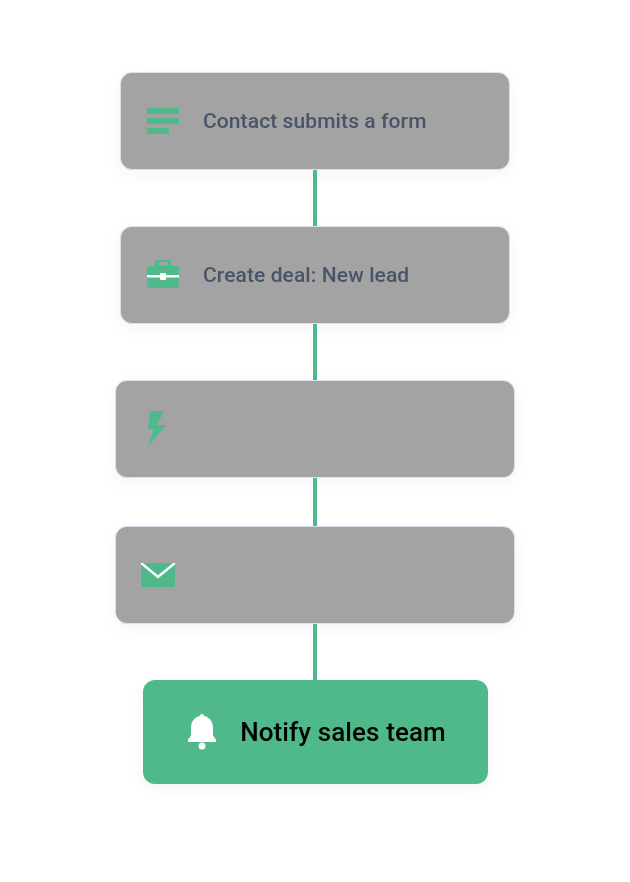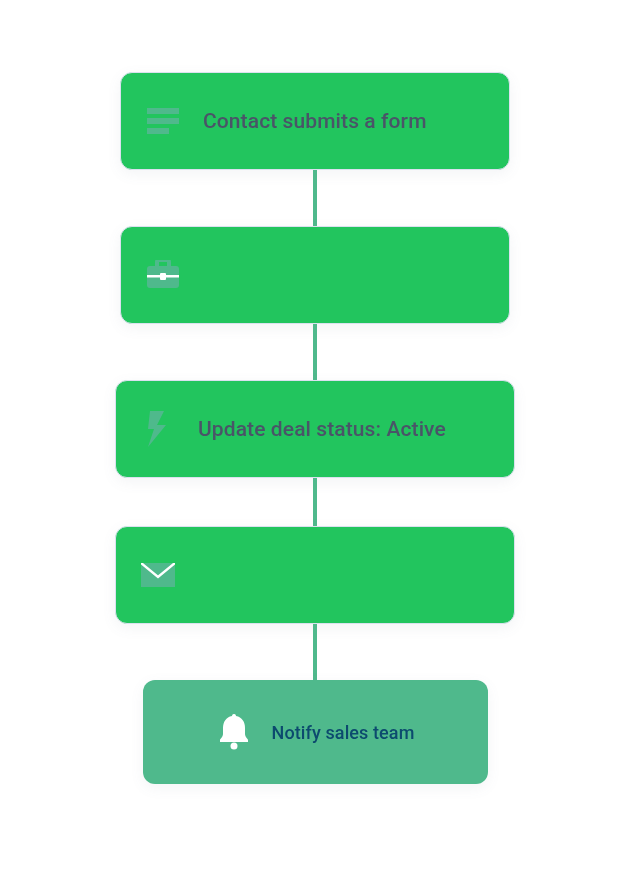--- a/index.html
+++ b/index.html
@@ -12,21 +12,21 @@
       height: 882px;
       background: #ffffff;
       font-family: -apple-system, BlinkMacSystemFont, "Segoe UI", Roboto, Helvetica, Arial, sans-serif;
       display: flex;
       flex-direction: column;
       align-items: center;
       padding-top: 72px;
     }
     .step-card {
       width: 390px;
-      background: #22c55e;
+      background: #a3a3a3;
       border: 1px solid #dbe1ef;
       border-radius: 12px;
       box-shadow: 0 4px 14px rgba(100, 110, 140, 0.08);
       display: flex;
       align-items: center;
       padding: 30px 24px;
       gap: 22px;
     }
     .step-card.wide {
       width: 400px;
@@ -40,22 +40,22 @@
       justify-content: center;
       gap: 20px;
     }
     .step-label {
       color: #4a5468;
       font-size: 21px;
       font-weight: 500;
       letter-spacing: 0.1px;
     }
     .step-card.active .step-label {
-      color: #0c4a6e;
-      font-size: 18px;
+      color: #000000;
+      font-size: 26px;
     }
     .icon {
       width: 36px;
       height: 36px;
       display: flex;
       align-items: center;
       justify-content: center;
       flex-shrink: 0;
     }
     .connector {
@@ -88,31 +88,31 @@
 
 <div class="step-card">
   <span class="icon">
     <svg width="32" height="30" viewBox="0 0 32 30">
       <rect x="10" y="0" width="12" height="8" rx="2" fill="none" stroke="#4fb98c" stroke-width="4"></rect>
       <rect x="0" y="6" width="32" height="22" rx="3" fill="#4fb98c"></rect>
       <rect x="0" y="15" width="32" height="2.5" fill="#ffffff"></rect>
       <rect x="13" y="13" width="6" height="7" rx="1" fill="#ffffff"></rect>
     </svg>
   </span>
+  <span class="step-label">Create deal: New lead</span>
 </div>
 
 <div class="connector"></div>
 
 <div class="step-card wide">
   <span class="icon">
     <svg width="20" height="36" viewBox="0 0 20 36">
       <path d="M 2 0 L 16 0 L 9 14 L 18 14 L 0 36 L 6 18 L 0 18 Z" fill="#4fb98c"></path>
     </svg>
   </span>
-  <span class="step-label">Update deal status: Active</span>
 </div>
 
 <div class="connector short"></div>
 
 <div class="step-card wide">
   <span class="icon">
     <svg width="34" height="24" viewBox="0 0 34 24">
       <rect x="0" y="0" width="34" height="24" fill="#4fb98c"></rect>
       <path d="M 0 0 L 17 14 L 34 0" fill="none" stroke="#ffffff" stroke-width="2.5"></path>
     </svg>

